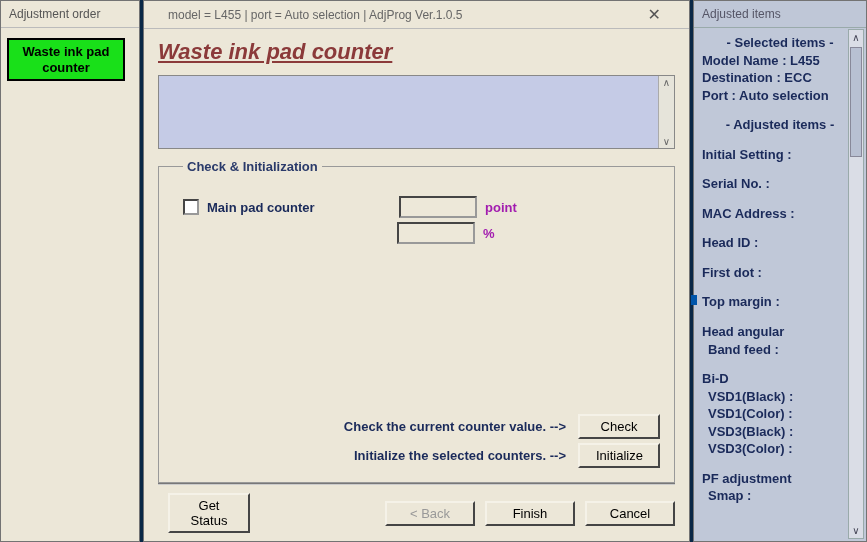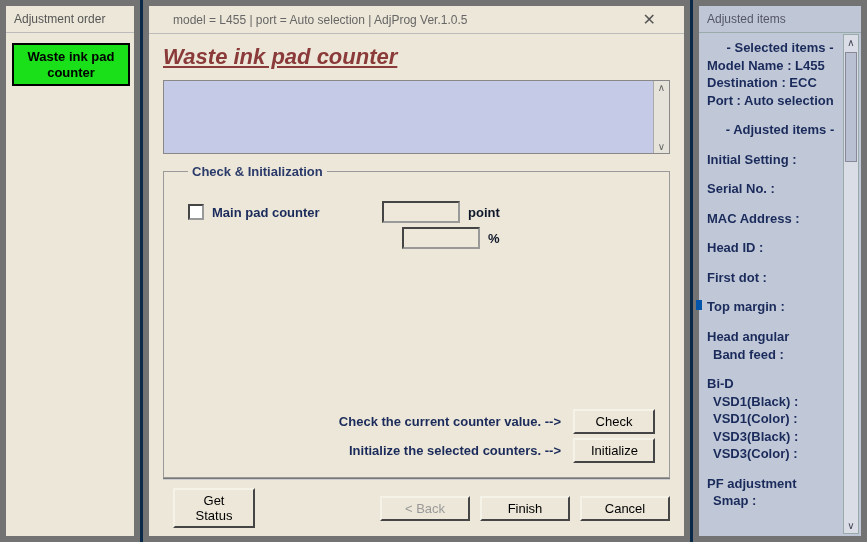--- a/index.html
+++ b/index.html
@@ -8,21 +8,21 @@
     font-family: Arial, sans-serif;
     font-size: 13px;
     background: #0a2847;
     width: 867px;
     height: 542px;
     overflow: hidden;
     display: flex;
   }
   .panel {
     background: #ece7d8;
-    border: 6px solid #737373;
+    border: 1px solid #737373;
   }
   
   .left-panel {
     width: 140px;
     height: 542px;
     display: flex;
     flex-direction: column;
   }
   .left-header {
     font-size: 12px;
@@ -127,33 +127,33 @@
   .chk {
     width: 16px; height: 16px;
     border: 2px inset #999;
     background: #fff;
     margin-right: 8px;
     cursor: pointer;
   }
   .counter-label {
     font-weight: bold;
     color: #1a2a5a;
-    width: 170px;
+    width: 192px;
   }
   .val-box {
     width: 78px;
     height: 22px;
     border: 2px inset #999;
     background: #ede8d9;
     margin-right: 8px;
     display: inline-block;
   }
   .unit {
     font-weight: bold;
-    color: #0f172a;
+    color: #a21caf;
     width: 50px;
   }
   .counter-row2 {
     margin-top: 4px;
     margin-left: 214px;
     display: flex;
     align-items: center;
   }
   .action-area {
     position: absolute;

